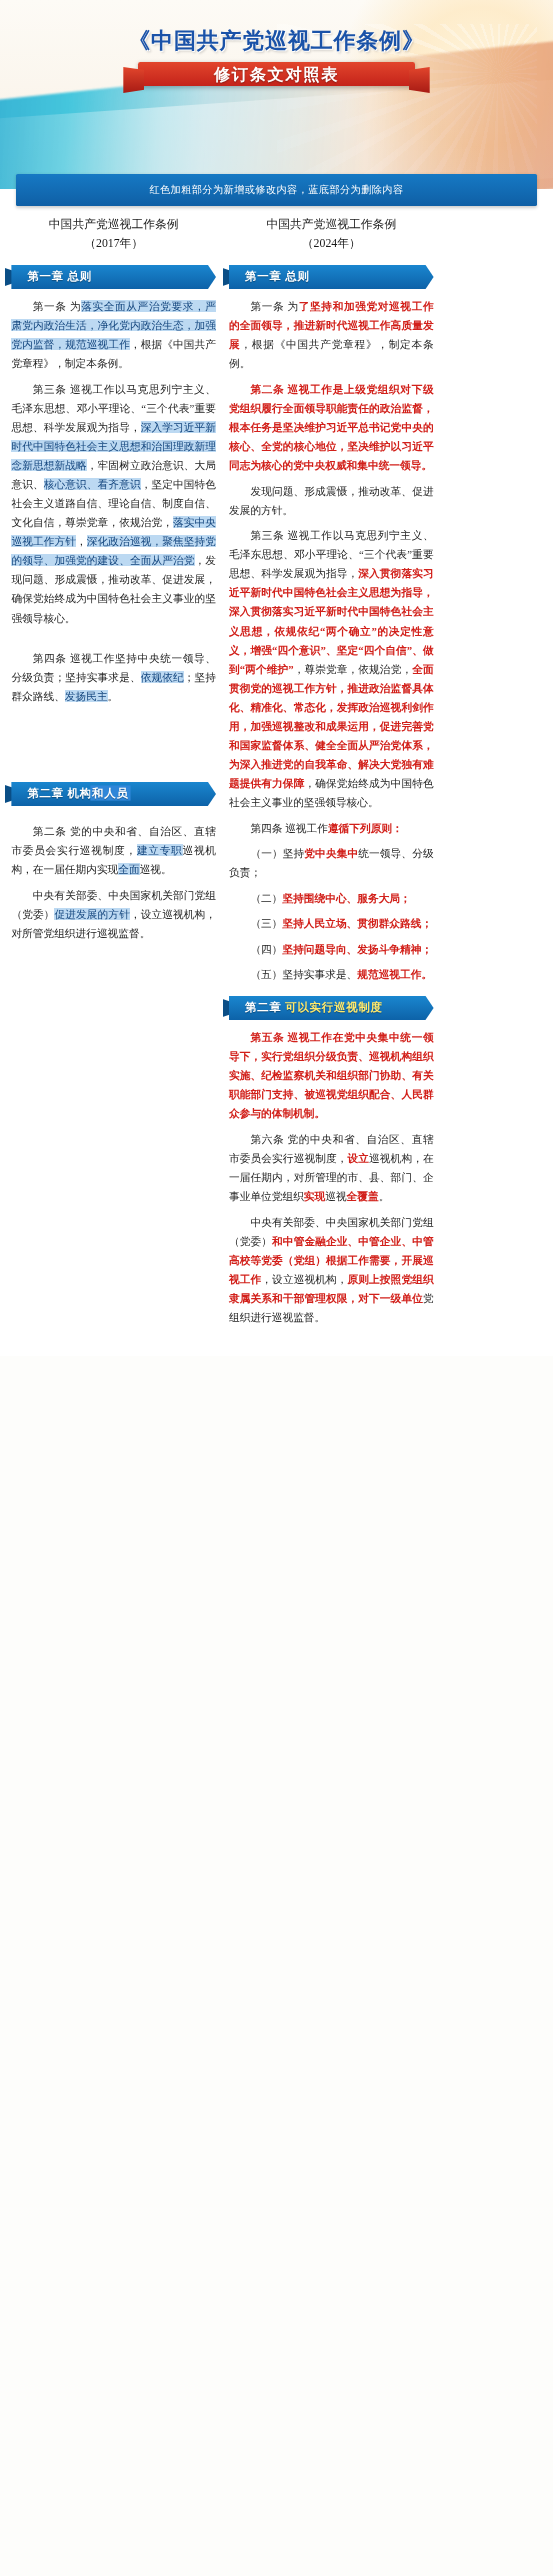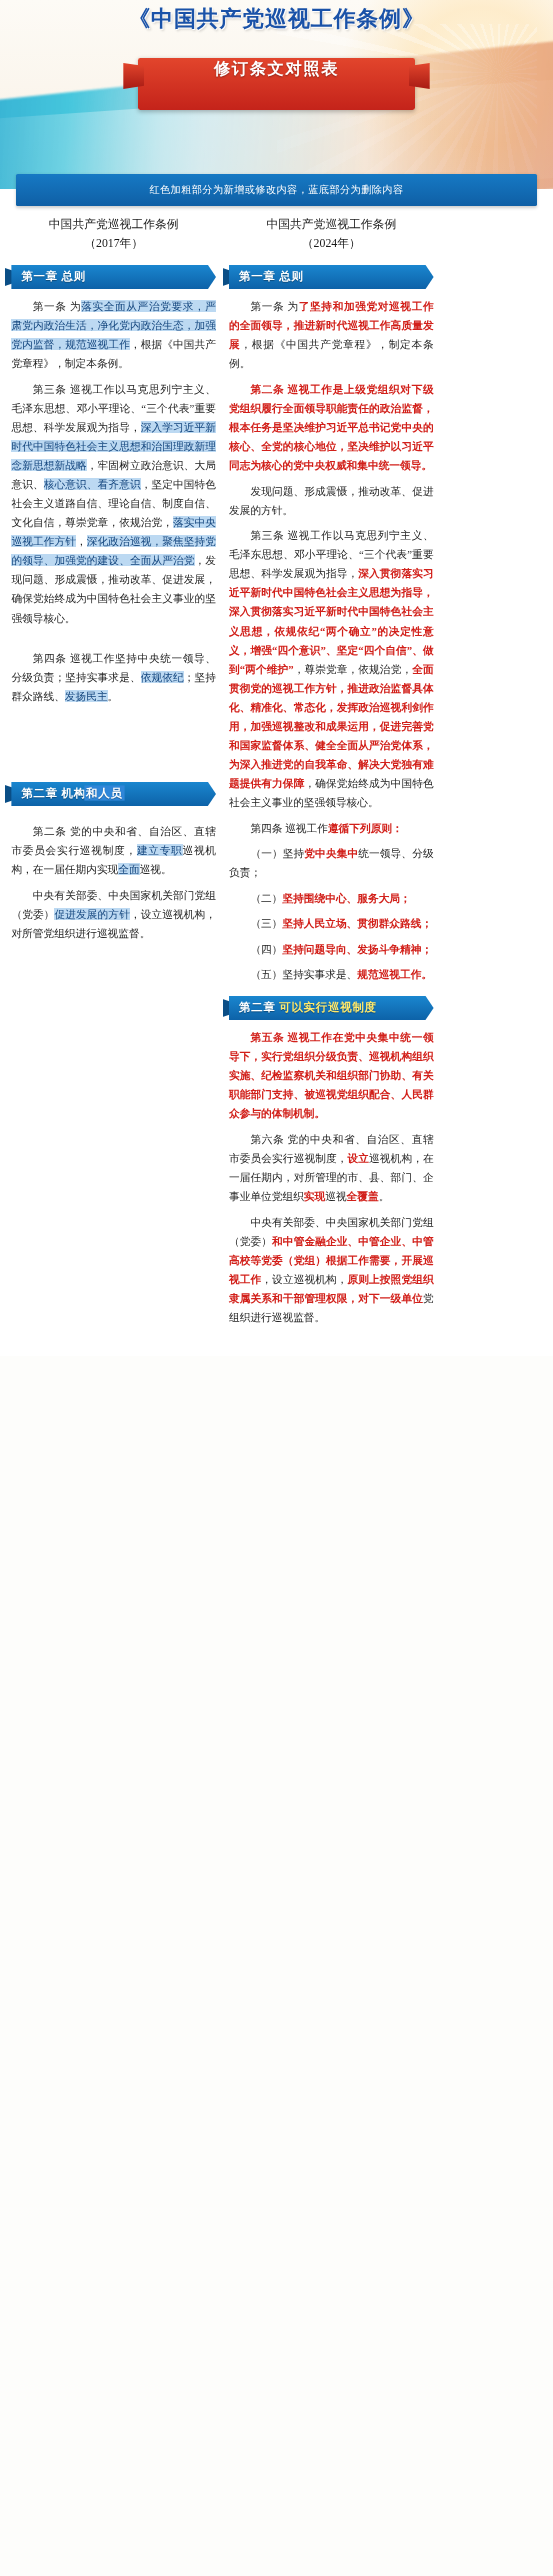--- a/index.html
+++ b/index.html
@@ -45,33 +45,33 @@
     position:absolute; right:16.3px; top:24.4px; width:260px; height:163px;
     background:
       repeating-conic-gradient(from 200deg at 85% 30%,
         rgba(255,255,255,.55) 0deg 3deg, rgba(255,255,255,0) 3deg 10deg);
     opacity:.55;
   }
   .hdr-title {
     position: relative;
     z-index: 5;
     text-align:center;
-    padding-top: 4px;
+    padding-top: 26px;
     font-size: 22px;
     font-weight: bold;
     letter-spacing: 0.8px;
     color: #1a52a8;
     font-family: Liberation Sans, sans-serif;
     text-shadow: 0.8px 0.8px 0 #ffffff, 1.6px 1.6px 2.4px rgba(0,0,0,.18);
   }
   .hdr-sub-wrap {
     position:relative; z-index:5;
-    margin: 24px auto 0;
-    width: 277px; height: 52px;
-    display:flex; align-items:flex-start; justify-content:center;
+    margin: 6px auto 0;
+    width: 277px; height: 24px;
+    display:flex; align-items:flex-end; justify-content:center;
   }
   .hdr-sub-bg {
     position:absolute; inset:0;
     background: linear-gradient(180deg,#e2452c 0%, #c4231a 100%);
     border-radius: 2.4px;
     box-shadow: 0 1.6px 4.1px rgba(0,0,0,.25);
     transform: skewX(-0deg);
   }
   .hdr-sub-bg:before, .hdr-sub-bg:after{
     content:""; position:absolute; top:4.9px; width:21px; height:26px;
@@ -133,21 +133,21 @@
     background: linear-gradient(180deg,#1a86cf 0%, #0d62a8 100%);
     clip-path: polygon(0 0, 96% 0, 100% 50%, 96% 100%, 0 100%);
   }
   .chapter .ribbon-l {
     position:absolute; left:-6.5px; top:3.3px; width:9.8px; height:18px;
     background:#0a4e86; clip-path: polygon(0 0,100% 18%,100% 82%,0 100%);
   }
   .chapter .txt {
     position:relative; z-index:3;
     color:#fff; font-size:11.4px; font-weight:bold; letter-spacing:0.8px;
-    padding-left: 10px;
+    padding-left: 16px;
     font-family:"Liberation Serif","DejaVu Serif",serif;
     text-shadow: 0 0.8px 0.8px rgba(0,0,0,.3);
   }
   .chapter .txt .hl-blue-i {
     background:#2f86d8; box-shadow: 0 0 0 1.6px #2f86d8; color:#fff;
   }
   .chapter .txt .hl-red-i {
     color:#ffe96b;
   }
 

